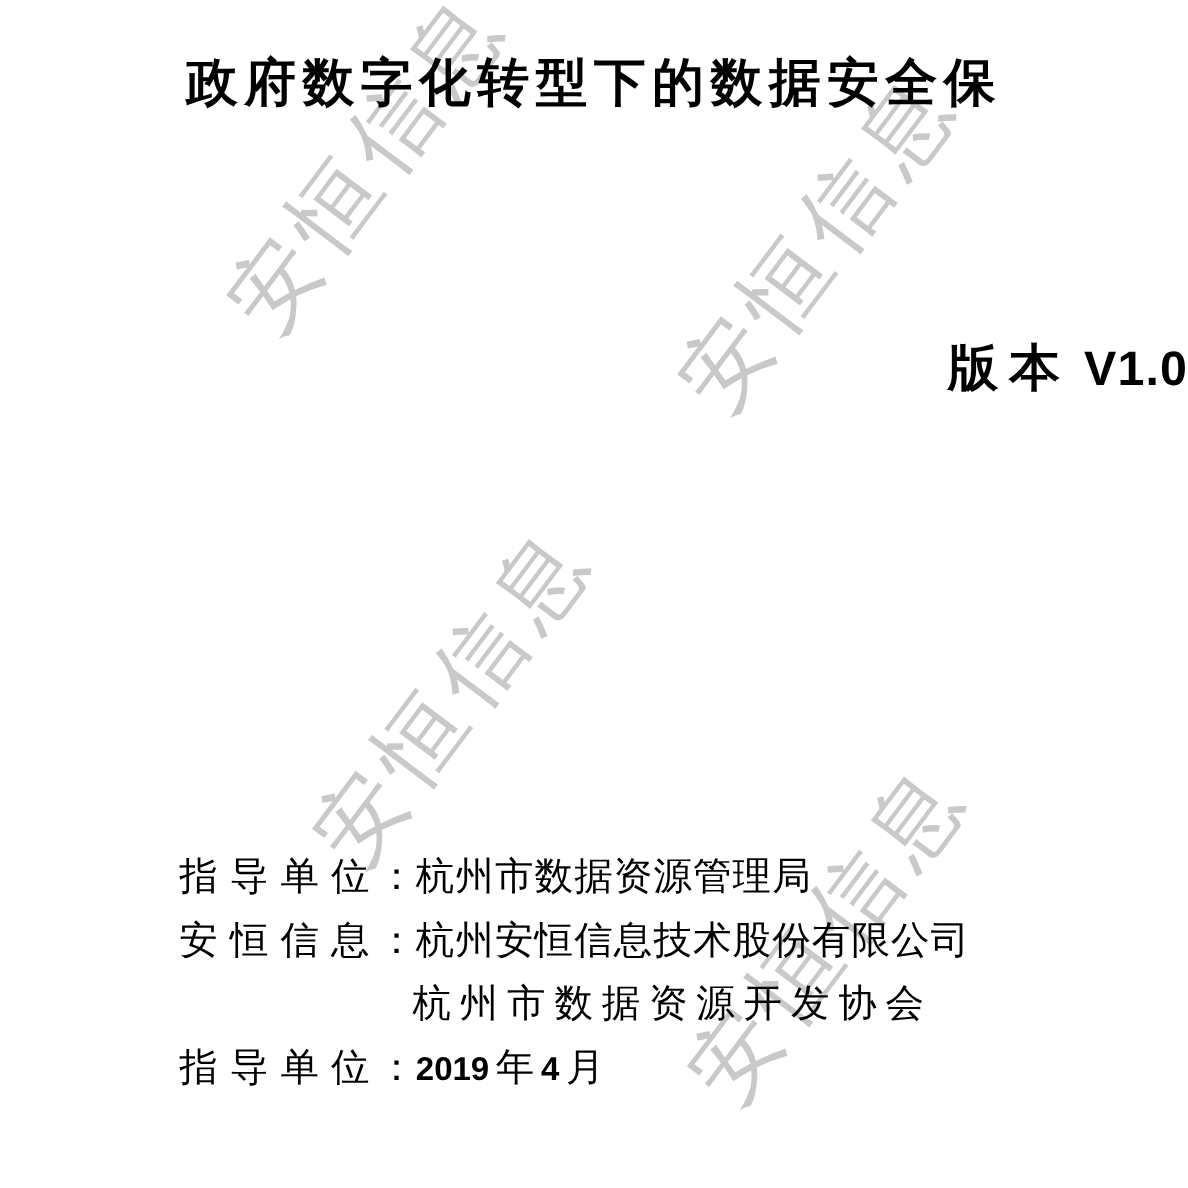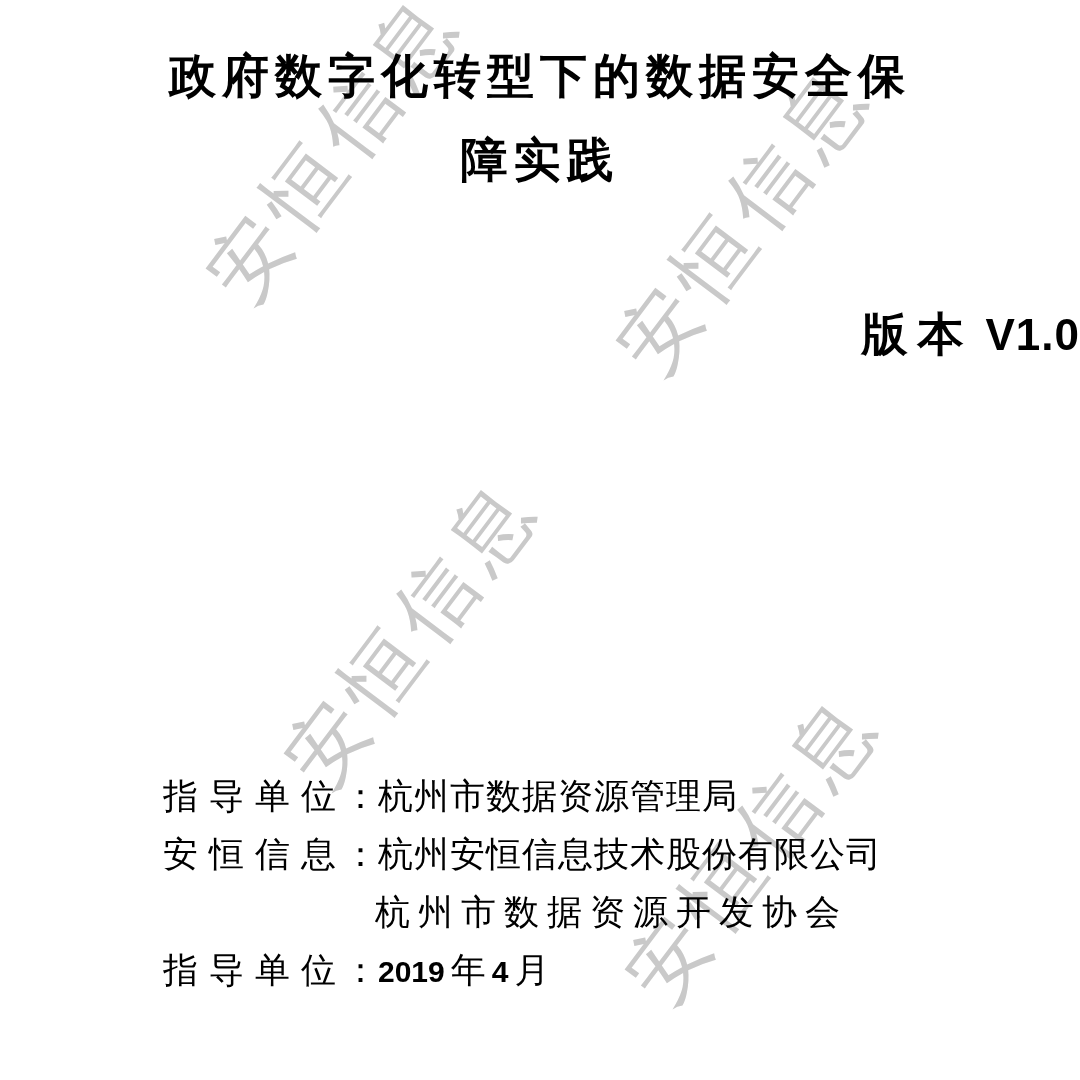--- a/index.html
+++ b/index.html
@@ -80,21 +80,20 @@
   <div class="wm wm-a" style="color: rgb(201, 201, 201);">安恒信息</div>
   <div class="wm wm-b" style="color: rgb(201, 201, 201);">安恒信息</div>
   <div class="wm wm-c" style="color: rgb(201, 201, 201);">安恒信息</div>
   <div class="wm wm-d" style="color: rgb(201, 201, 201);">安恒信息</div>
 </div>
 
 <div class="content">
 
   <div class="title-block">
     <div>政府数字化转型下的数据安全保</div>
-    <div>障实践</div>
   </div>
 
   <div class="version-line">
     <span class="version-cjk">版本</span>
     <span class="version-num">V1.0</span>
   </div>
 
   <div class="info-block">
 
     <div class="info-line">

